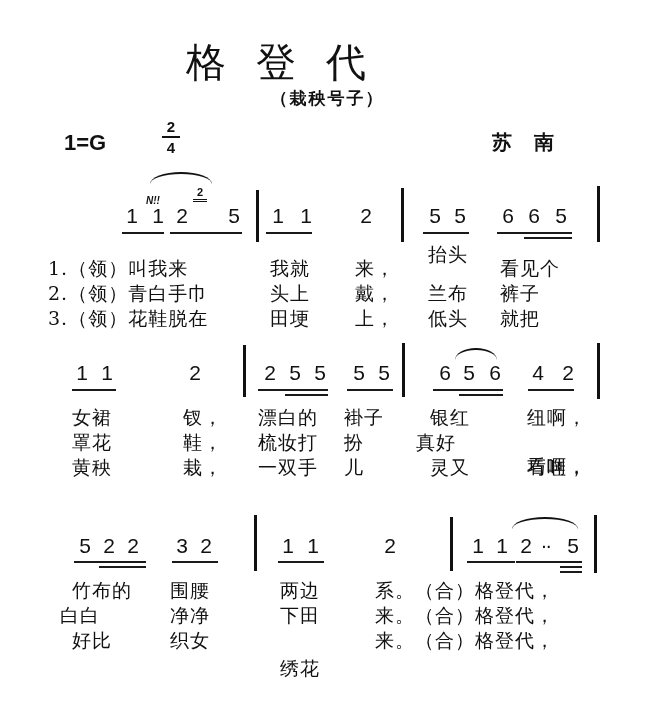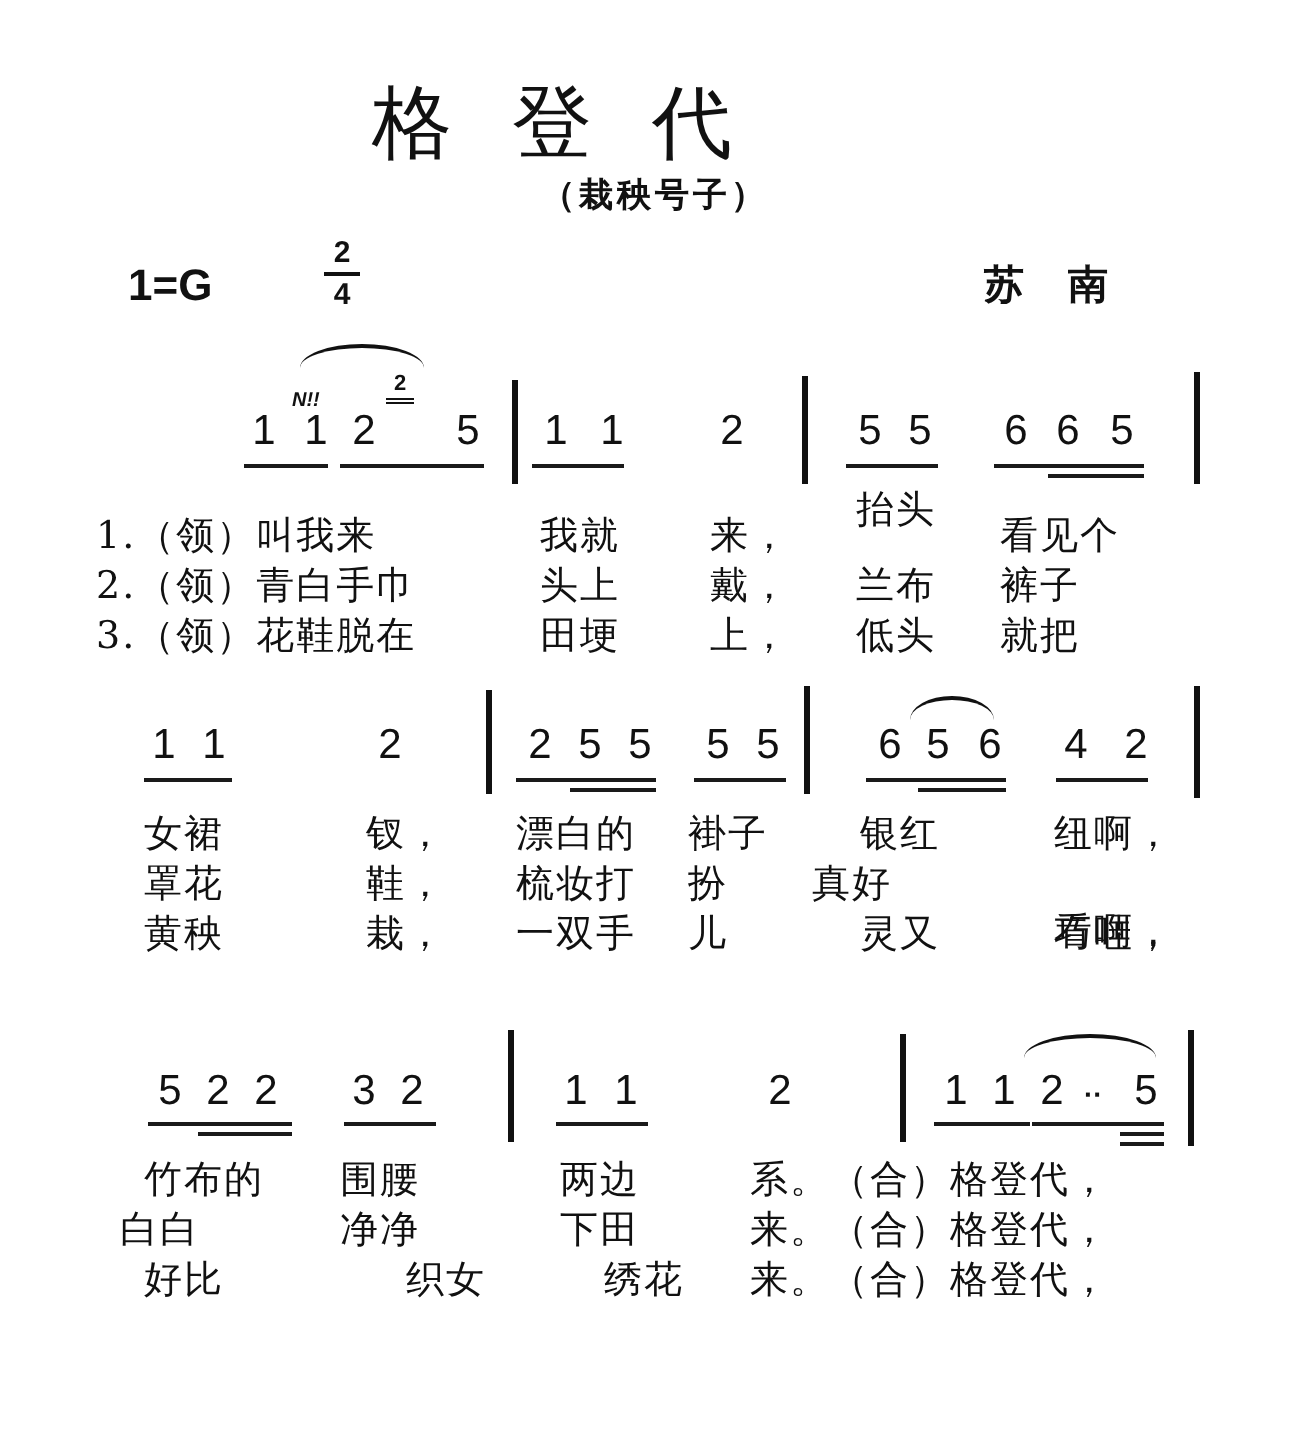--- a/index.html
+++ b/index.html
@@ -112,21 +112,21 @@
       <div class="abs lyric" style="left: 72px; top: 405px;">女裙</div>
       <div class="abs lyric" style="left: 183px; top: 405px;">钗，</div>
       <div class="abs lyric" style="left: 258px; top: 405px;">漂白的</div>
       <div class="abs lyric" style="left: 344px; top: 405px;">褂子</div>
       <div class="abs lyric" style="left: 430px; top: 405px;">银红</div>
       <div class="abs lyric" style="left: 527px; top: 405px;">纽啊，</div>
       <div class="abs lyric" style="left: 72px; top: 430px;">罩花</div>
       <div class="abs lyric" style="left: 183px; top: 430px;">鞋，</div>
       <div class="abs lyric" style="left: 258px; top: 430px;">梳妆打</div>
       <div class="abs lyric" style="left: 344px; top: 430px;">扮</div>
-      <div class="abs lyric" style="left: 406px; top: 430px; text-align: center;">真好</div>
+      <div class="abs lyric" style="left: 416px; top: 430px; text-align: center;">真好</div>
       <div class="abs lyric" style="left: 527px; top: 430px; margin-top: 24px;">看啊，</div>
       <div class="abs lyric" style="left: 72px; top: 455px;">黄秧</div>
       <div class="abs lyric" style="left: 183px; top: 455px;">栽，</div>
       <div class="abs lyric" style="left: 258px; top: 455px;">一双手</div>
       <div class="abs lyric" style="left: 344px; top: 455px;">儿</div>
       <div class="abs lyric" style="left: 430px; top: 455px;">灵又</div>
       <div class="abs lyric" style="left: 527px; top: 455px;">巧哇，</div>
     </div>
     <div>
       <div class="abs note" style="left: 77px; top: 534px;">5</div>
@@ -155,22 +155,22 @@
       <div class="abs barline" style="left: 594px; top: 515px; height: 58px;"></div>
       <div class="abs lyric" style="left: 72px; top: 578px;">竹布的</div>
       <div class="abs lyric" style="left: 170px; top: 578px;">围腰</div>
       <div class="abs lyric" style="left: 280px; top: 578px;">两边</div>
       <div class="abs lyric" style="left: 375px; top: 578px;">系。（合）格登代，</div>
       <div class="abs lyric" style="left: 60px; top: 603px;">白白</div>
       <div class="abs lyric" style="left: 170px; top: 603px;">净净</div>
       <div class="abs lyric" style="left: 280px; top: 603px;">下田</div>
       <div class="abs lyric" style="left: 375px; top: 603px;">来。（合）格登代，</div>
       <div class="abs lyric" style="left: 72px; top: 628px;">好比</div>
-      <div class="abs lyric" style="left: 170px; top: 628px; margin-left: 33px;">织女</div>
-      <div class="abs lyric" style="left: 280px; top: 628px; margin-left: 22px;">绣花</div>
+      <div class="abs lyric" style="left: 170px; top: 628px;">织女</div>
+      <div class="abs lyric" style="left: 280px; top: 656px;">绣花</div>
       <div class="abs lyric" style="left: 375px; top: 628px;">来。（合）格登代，</div>
     </div>
   </div>
 
 <div class="abs grace" id="grace1" style="left: 193px; top: 186px;">
   <span>2</span>
   <span class="g-line"></span>
   <span class="g-line"></span>
 </div>
 <div class="abs orn" id="orn1" style="left: 146px; top: 196px;">N!!</div>

